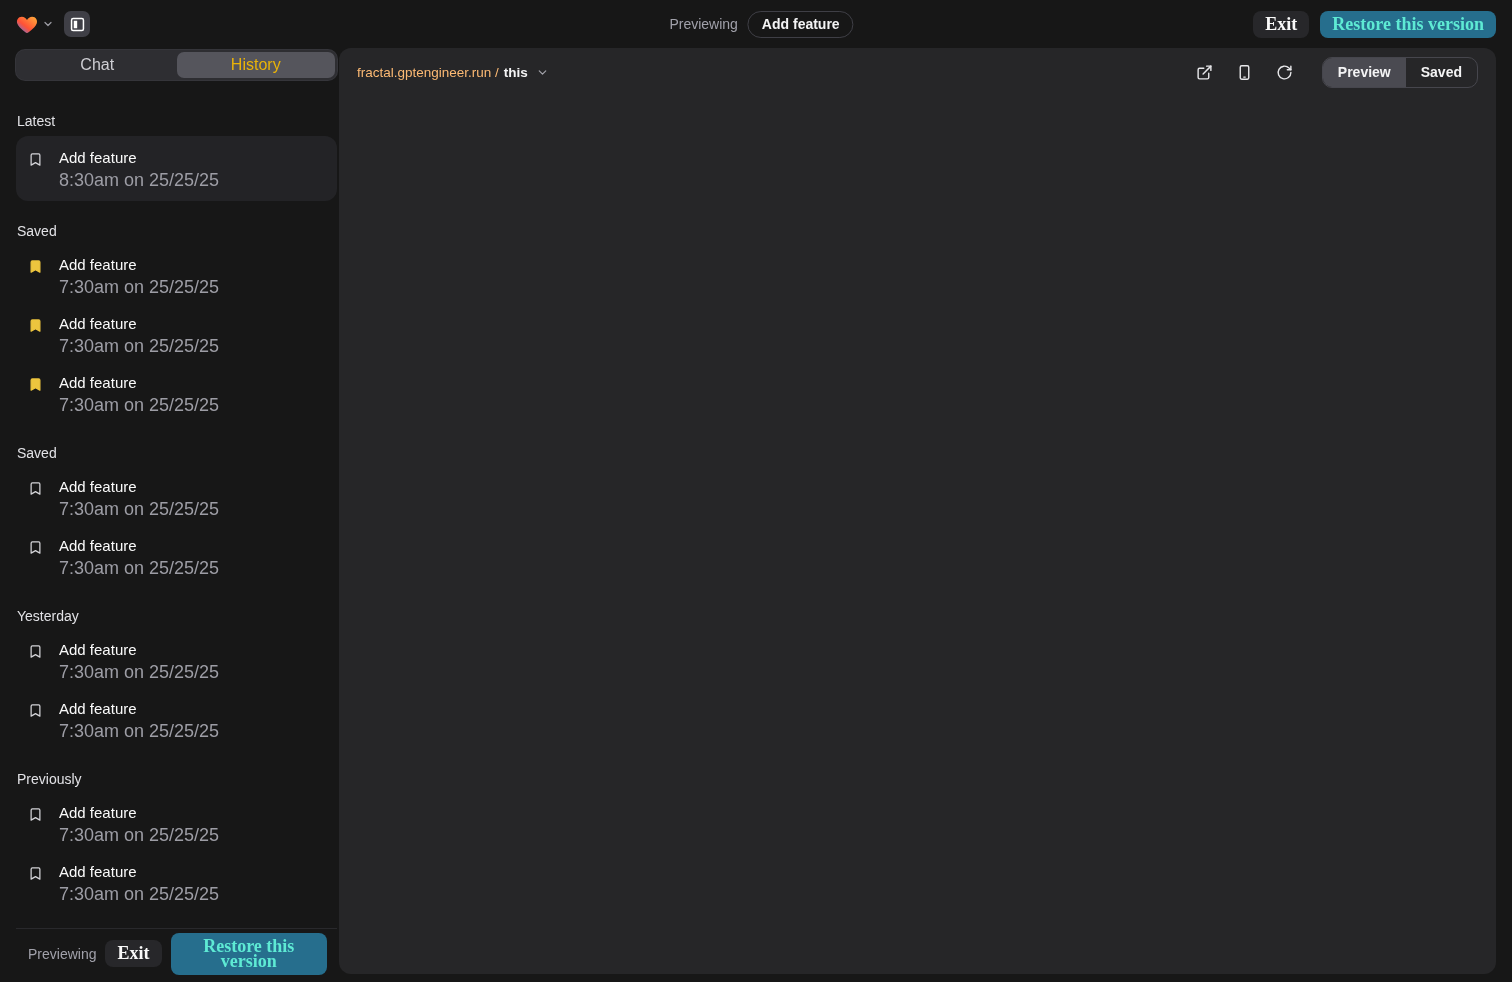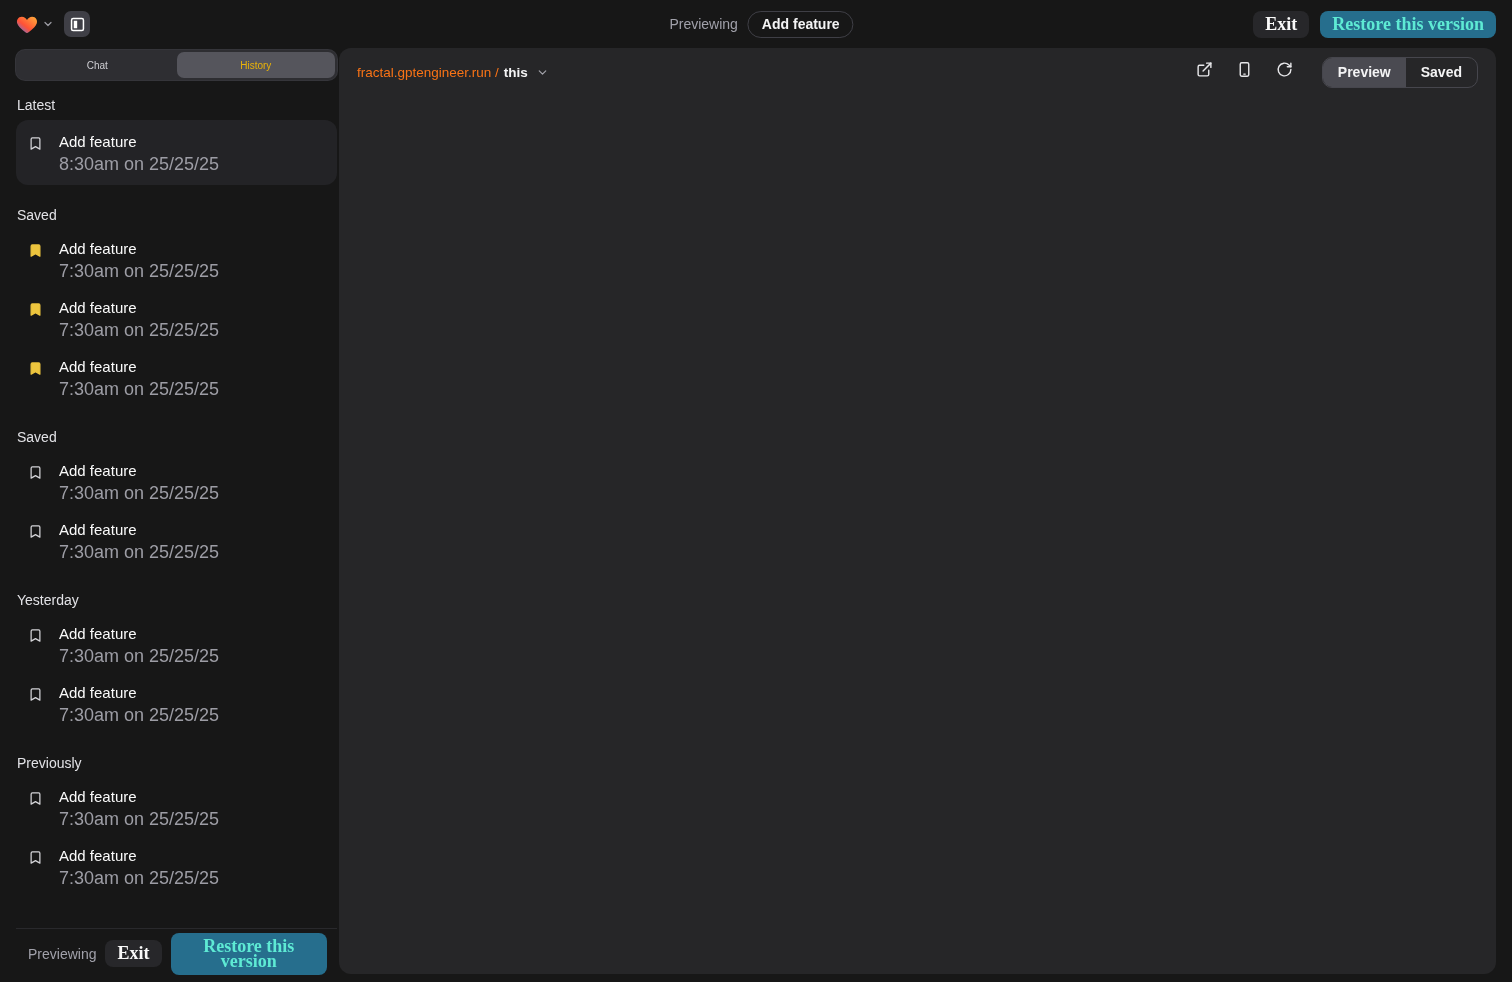--- a/index.html
+++ b/index.html
@@ -58,27 +58,27 @@
   }
 
   
   .tabs {
     display: flex; background: #2e2e32; border-radius: 9px;
     padding: 2px; height: 30px; flex: 0 0 30px;
     box-shadow: 0 0 0 1px #35353a;
   }
   .tab {
     flex: 1; border: none; background: transparent; color: #cfcfd4;
-    font-size: 10px; border-radius: 7px; cursor: pointer; font-family: inherit;
+    font-size: 16px; border-radius: 7px; cursor: pointer; font-family: inherit;
   }
   .tab.active { background: #55555c; color: #eab308; }
 
   
   .history-list { flex: 1; overflow: hidden; padding-top: 17px; min-height: 0; }
-  .section { margin-bottom: 22px; }
+  .section { margin-bottom: 22px; margin-top: 16px; }
   .section-title { font-size: 14px; color: #e2e2e6; margin-bottom: 7px; padding-left: 1px; }
   .item {
     display: flex; align-items: flex-start; gap: 16px;
     padding: 10px 12px; border-radius: 12px; cursor: pointer;
   }
   .item.highlighted { background: #232326; padding-top: 13px; padding-bottom: 13px; }
   .bm-icon { width: 15px; height: 15px; margin-top: 3px; flex: 0 0 15px; }
   .bm-outline { color: #d4d4d8; }
   .bm-filled { color: #edc53e; }
   .item-text { display: flex; flex-direction: column; gap: 5px; }
@@ -100,25 +100,25 @@
     background: #262628; border-radius: 12px;
     display: flex; flex-direction: column;
     min-width: 0;
   }
   .preview-header {
     height: 48px; flex: 0 0 48px;
     display: flex; align-items: center;
     padding: 0 18px;
   }
   .url-group { display: flex; align-items: center; gap: 5px; cursor: pointer; font-size: 13.5px; }
-  .url-host { color: #f97316; }
+  .url-host { color: #fdba74; }
   .url-page { color: #f4f4f5; font-weight: 600; }
   .url-group .chev-small { width: 13px; height: 13px; margin-left: 3px; }
 
-  .header-actions { margin-left: auto; display: flex; gap: 14px; }
+  .header-actions { margin-left: auto; display: flex; align-items: center; gap: 14px; }
   .icon-btn {
     background: transparent; border: none; cursor: pointer;
     width: 26px; height: 26px; display: flex; align-items: center; justify-content: center;
     color: #e7e7ea;
   }
   .icon-btn svg { width: 17px; height: 17px; }
   .segmented {
     display: flex; border: 1px solid #46464d; border-radius: 10px;
     overflow: hidden; margin-left: 10px;
   }

